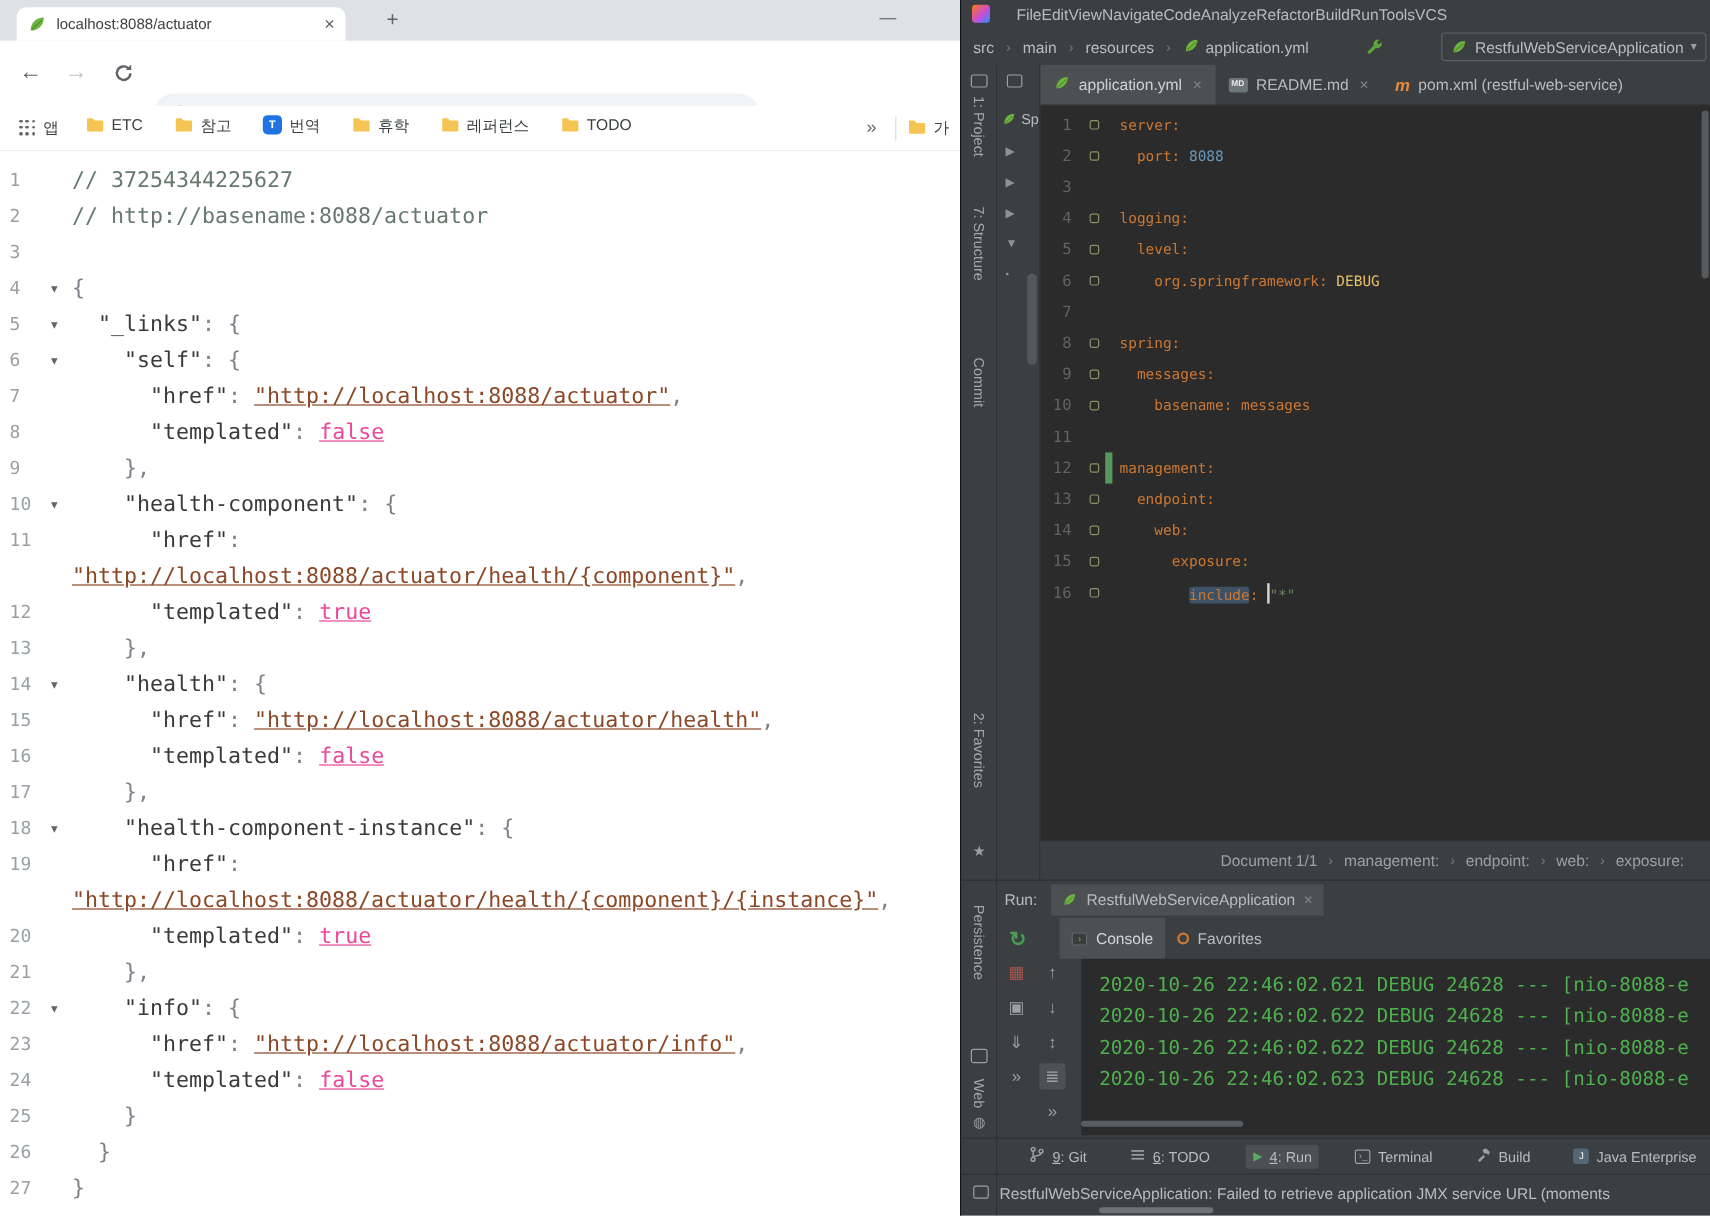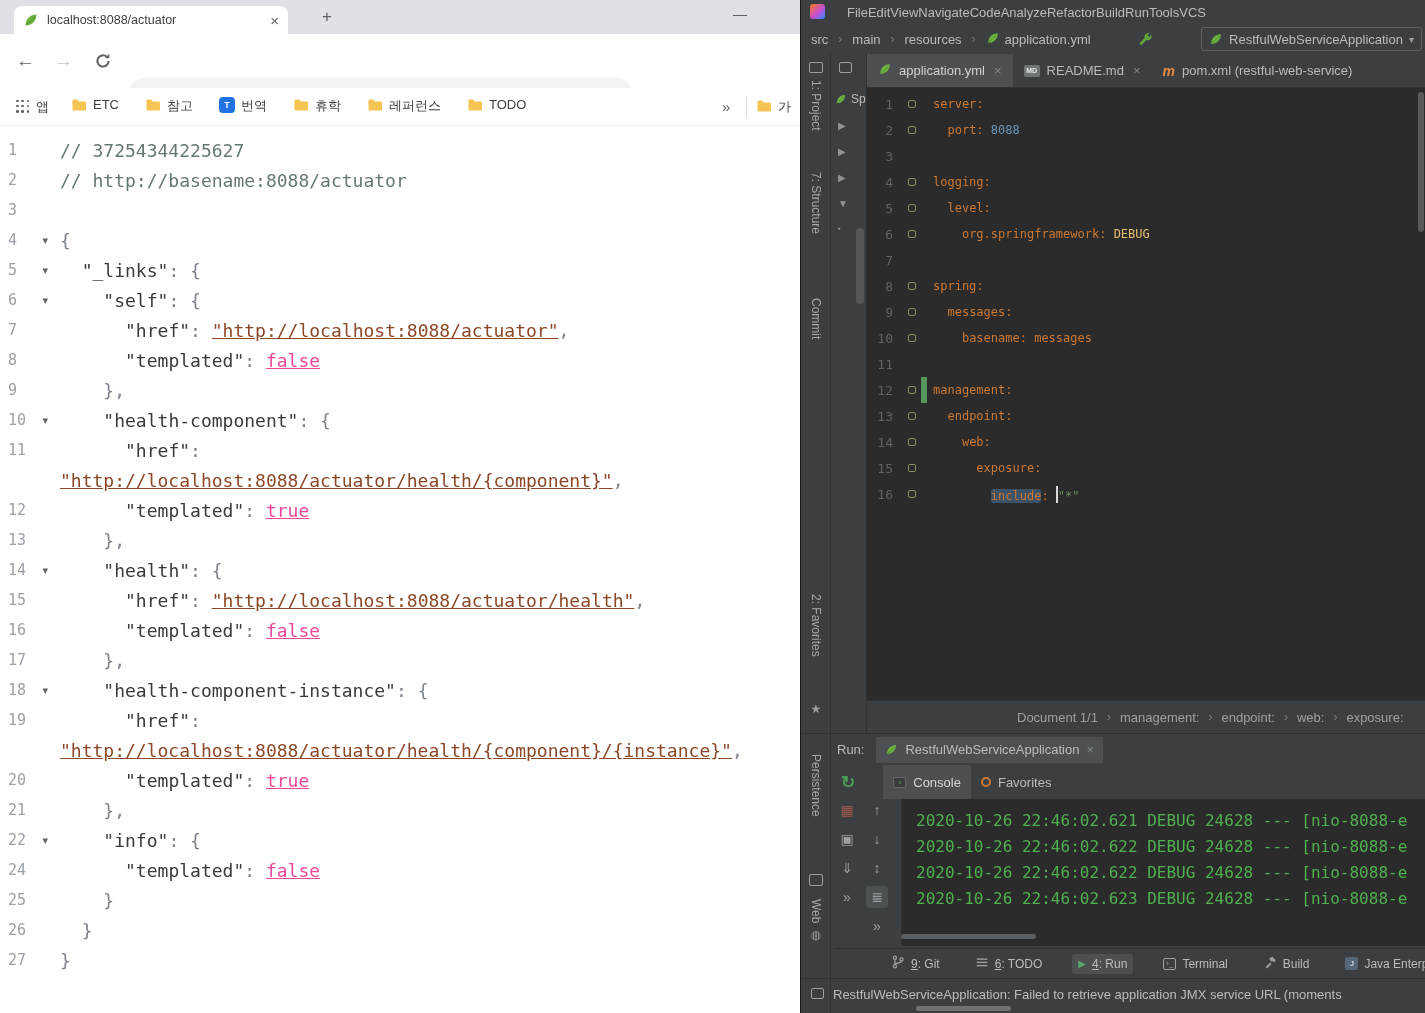--- a/index.html
+++ b/index.html
@@ -139,21 +139,21 @@
   .rsico.pressed { background:#4c5154; border-radius:3px; }
 
   #console { position:absolute; left:100px; right:0; top:799px; height:147px; background:#2b2b2b;
       border-left:1px solid #2f3133; padding:9px 0 0 14px; overflow:hidden; }
   .cline { font-family:"DejaVu Sans Mono",monospace; font-size:16px; line-height:26px; color:#4fb04f;
       white-space:pre; }
   #hscroll { position:absolute; left:100px; top:934px; width:135px; height:5px; background:#5a5d5f; border-radius:3px; }
 
   
   #bottombar { position:absolute; left:0; right:0; top:948px; height:30px; border-top:1px solid #2f3133;
-      display:flex; align-items:center; gap:24px; padding-left:50px; font-size:12px;margin-left:34px; }
+      display:flex; align-items:center; gap:24px; padding-left:50px; font-size:12px; }
   .bbitem { display:flex; align-items:center; gap:6px; padding:3px 6px; border-radius:3px; white-space:nowrap; }
   .bbitem.active { background:#4c5052; }
   .bbitem u { text-decoration:underline; }
   .play { color:#59a869; font-size:10px; }
   .jee { width:13px; height:13px; background:#567; border-radius:2px; color:#fff; font-size:8px;
       display:grid; place-items:center; }
   .term-box { width:13px; height:12px; border:1.3px solid #9da0a3; border-radius:2px; color:#9da0a3;
       font-size:8px; line-height:10px; text-align:center; }
   #statusbar { position:absolute; left:0; right:0; top:978px; height:35px; border-top:1px solid #2f3133; }
   #status-ic { position:absolute; left:10px; top:9px; width:13px; height:11px; border:1.4px solid #9da0a2; border-radius:2px; }
@@ -417,20 +417,25 @@
         <span class="jvnum">21</span>
         <span class="jvfold"></span>
         <span class="jvtext"><span class="sg-p">    },</span></span>
       </div>
       <div class="jvrow">
         <span class="jvnum">22</span>
         <span class="jvfold">▾</span>
         <span class="jvtext"><span class="sg-p">    </span><span class="sg-k">"info"</span><span class="sg-p">: {</span></span>
       </div>
       <div class="jvrow">
+        <span class="jvnum">23</span>
+        <span class="jvfold"></span>
+        <span class="jvtext"><span class="sg-p">      </span><span class="sg-k">"href"</span><span class="sg-p">: </span><span class="sg-l">"http://localhost:8088/actuator/info"</span><span class="sg-p">,</span></span>
+      </div>
+      <div class="jvrow">
         <span class="jvnum">24</span>
         <span class="jvfold"></span>
         <span class="jvtext"><span class="sg-p">      </span><span class="sg-k">"templated"</span><span class="sg-p">: </span><span class="sg-b">false</span></span>
       </div>
       <div class="jvrow">
         <span class="jvnum">25</span>
         <span class="jvfold"></span>
         <span class="jvtext"><span class="sg-p">    }</span></span>
       </div>
       <div class="jvrow">

